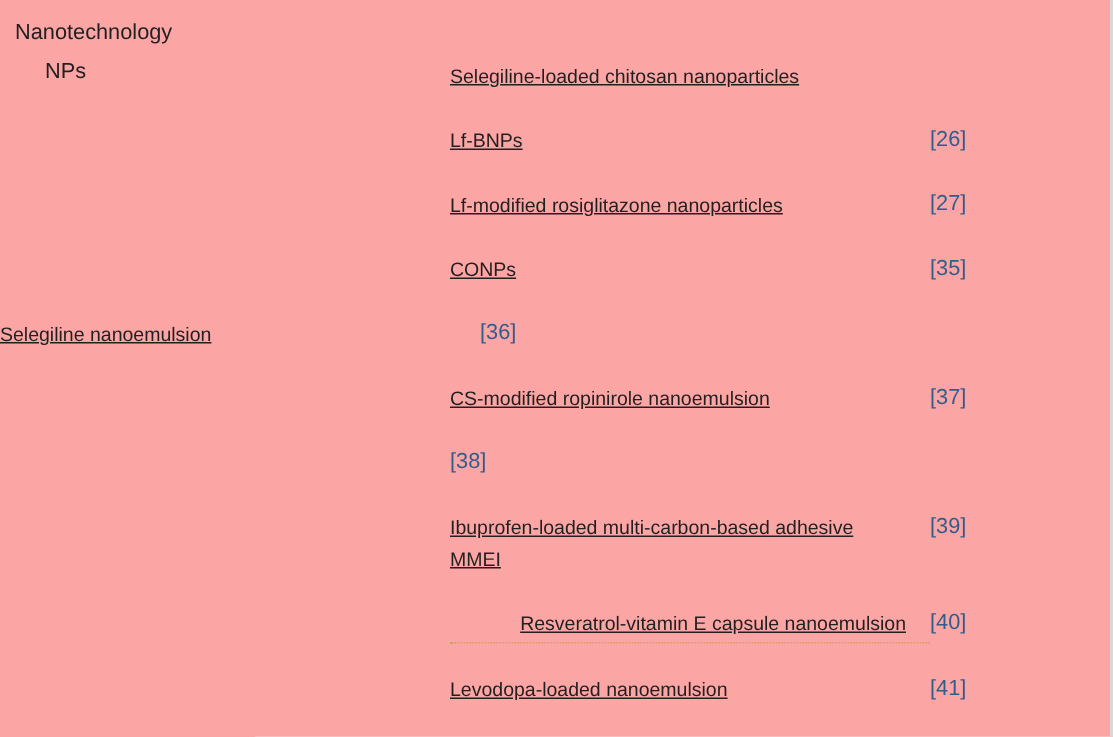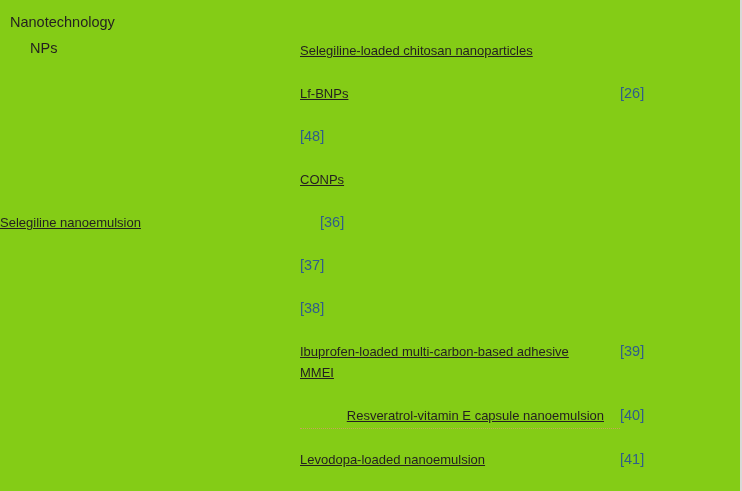--- a/index.html
+++ b/index.html
@@ -11,21 +11,21 @@
     height: 491px;
     background: #ffffff;
     font-family: "Liberation Sans", sans-serif;
     color: #231f20;
     overflow: hidden;
   }
   .page {
     position: relative;
     width: 742px;
     height: 491px;
-    background: #84cc16;
+    background: #fca5a5;
     box-sizing: border-box;
   }
   .right-rule {
     position: absolute;
     top: 0;
     right: 0;
     width: 2px;
     height: 491px;
     background: #d9d9d9;
   }
@@ -102,38 +102,41 @@
 
     <div class="row">
       <div class="cell-group"></div>
       <div class="cell-item item-pad">Lf-BNPs</div>
       <div class="cell-ref item-pad">[26]</div>
     </div>
     <div class="spacer-row"></div>
 
     <div class="row">
       <div class="cell-group"></div>
-      <div class="cell-ref item-pad">[48]</div>
+      <div class="cell-item item-pad">Lf-modified rosiglitazone nanoparticles</div>
+      <div class="cell-ref item-pad">[27]</div>
     </div>
     <div class="spacer-row"></div>
 
     <div class="row">
       <div class="cell-group"></div>
       <div class="cell-item item-pad">CONPs</div>
+      <div class="cell-ref item-pad">[35]</div>
     </div>
     <div class="spacer-row"></div>
 
     <div class="row">
       <div class="cell-item item-pad">Selegiline nanoemulsion</div>
       <div class="cell-ref item-pad">[36]</div>
     </div>
     <div class="spacer-row"></div>
 
     <div class="row">
       <div class="cell-group"></div>
+      <div class="cell-item item-pad">CS-modified ropinirole nanoemulsion</div>
       <div class="cell-ref item-pad">[37]</div>
     </div>
     <div class="spacer-row"></div>
 
     <div class="row">
       <div class="cell-group"></div>
       <div class="cell-ref item-pad">[38]</div>
     </div>
     <div class="spacer-row"></div>
 

